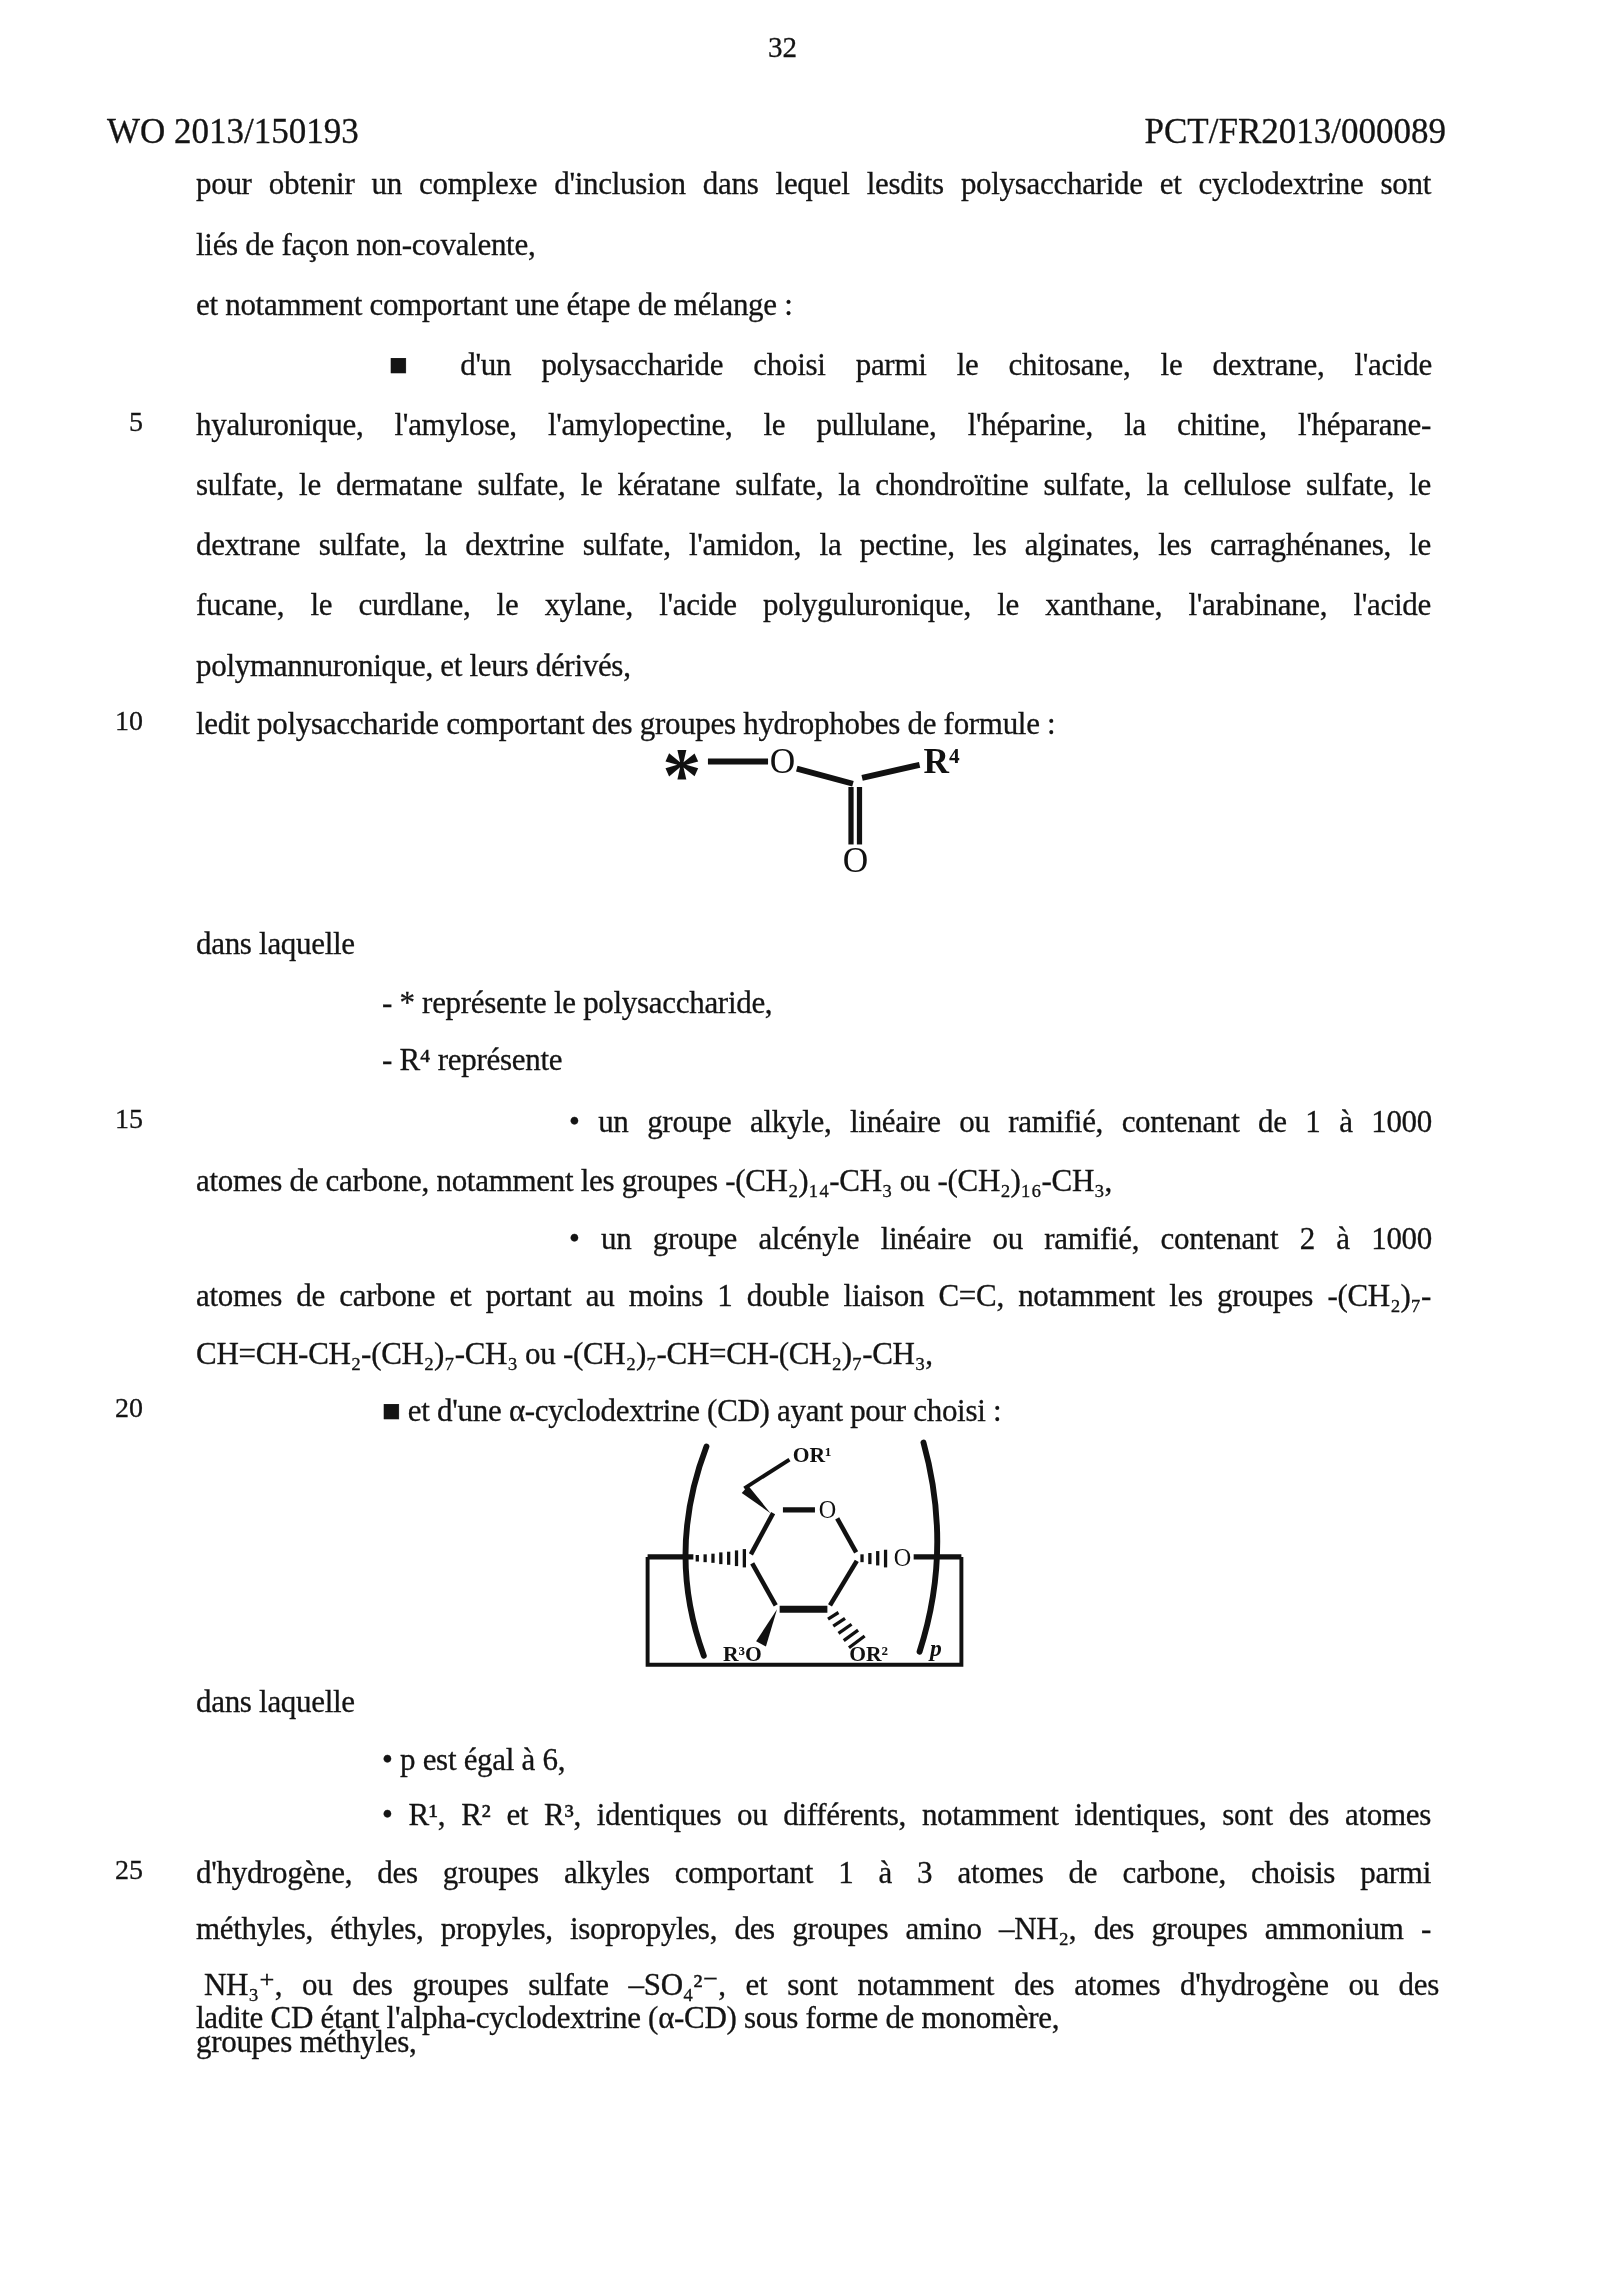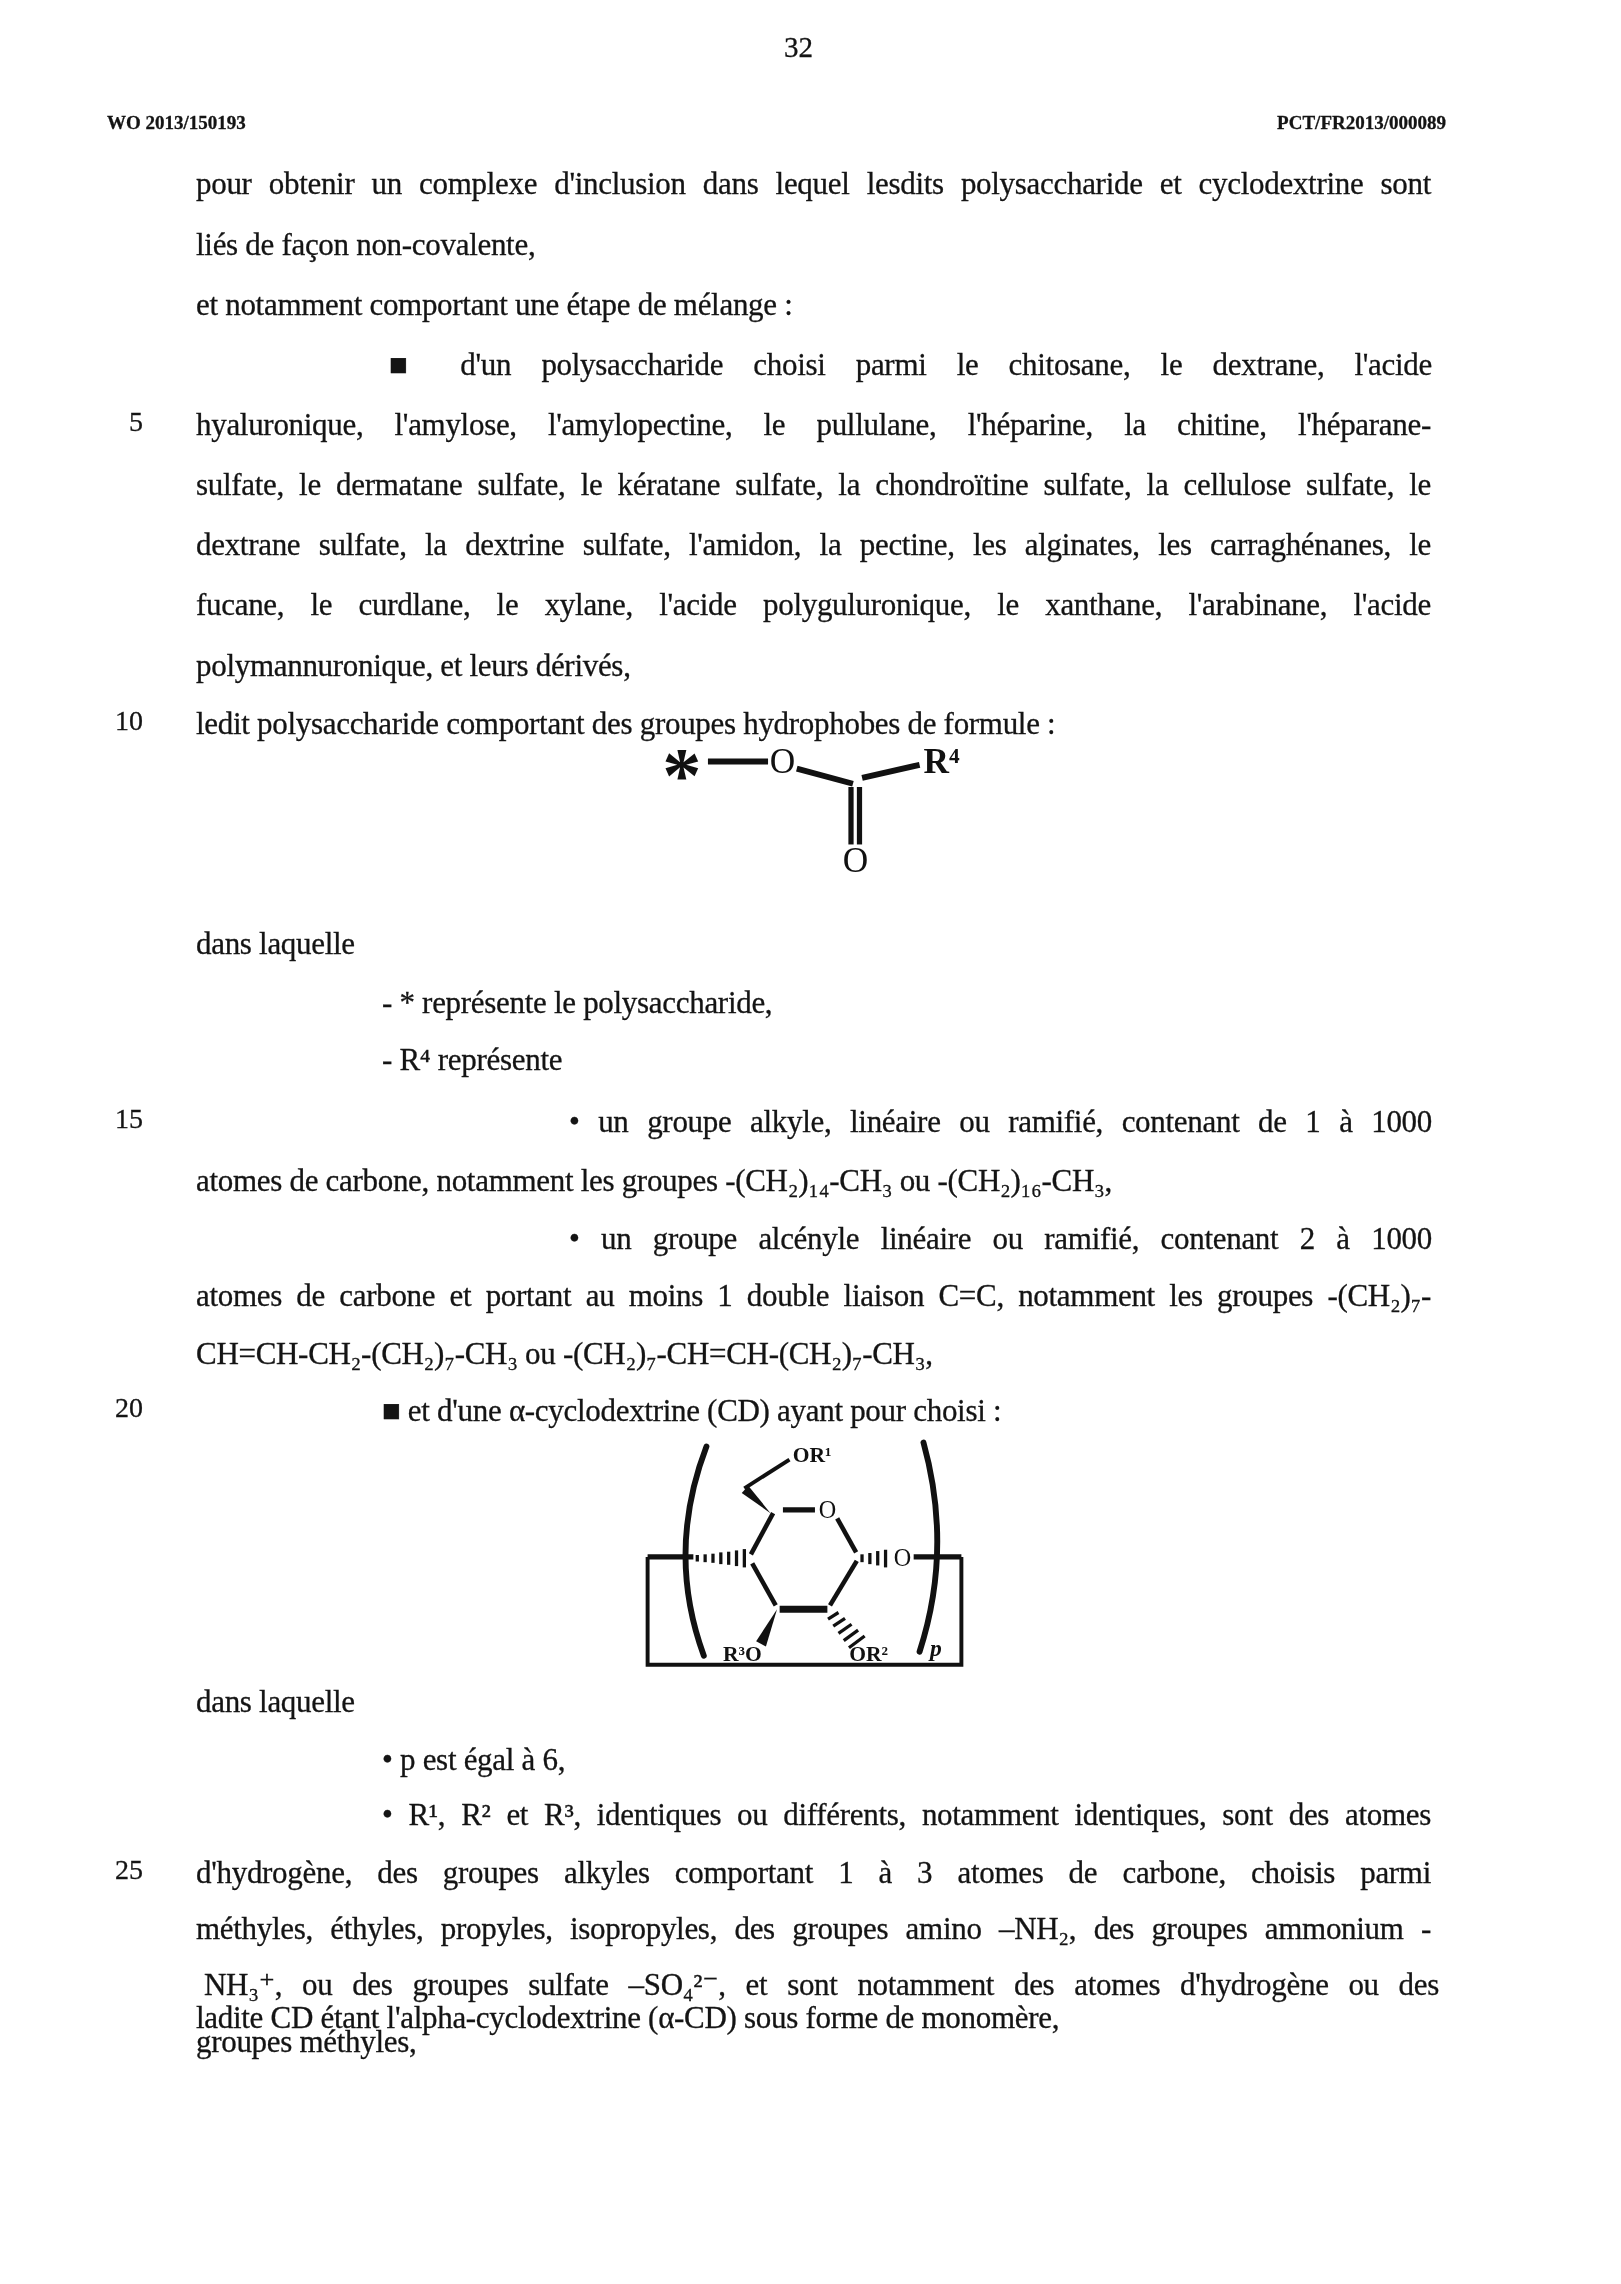--- a/index.html
+++ b/index.html
@@ -1,23 +1,23 @@
 <!DOCTYPE html>
 <html style="font-size:10.5px"><head>
 <meta charset="utf-8">
 <style>
   html,body { margin:0; padding:0; background:#e8e8e8; }
   .page {
     position:relative; width:1621px; height:2284px; background:#ffffff;
     font-family:"Liberation Serif","DejaVu Serif",serif; color:#141414;
     overflow:hidden; -webkit-text-stroke:0.3px #141414;
   }
-  .hdr { position:absolute; font-weight:bold; font-size:19px; white-space:nowrap; }
+  .hdr { position:absolute; font-weight:normal; font-size:35px; white-space:nowrap; }
   #hdr-left  { left:107px; top:112px; }
-  #hdr-page  { left:768px; top:31px; font-size:29px; font-weight:normal;margin-left:16px; }
+  #hdr-page  { left:768px; top:31px; font-size:29px; font-weight:normal; }
   #hdr-right { right:175px; top:112px; }
   .line {
     position:absolute; font-size:31px; letter-spacing:-0.3px;
     line-height:1.25; white-space:nowrap;
   }
   .line.j {
     white-space:normal; text-align:justify; text-align-last:justify;
     text-justify:inter-word;
   }
   .mnum {

